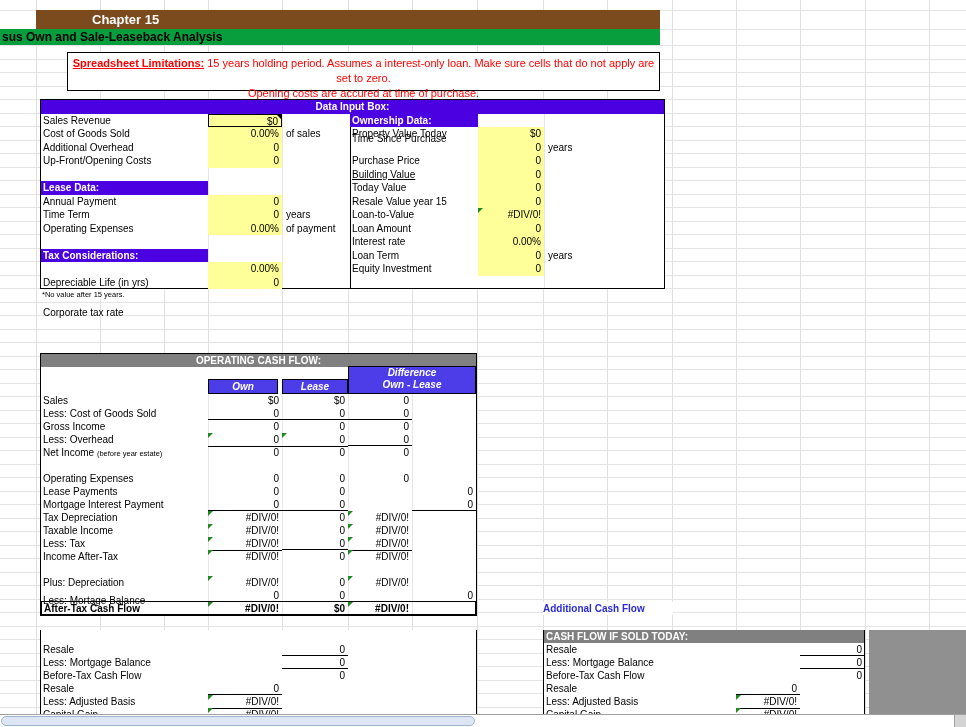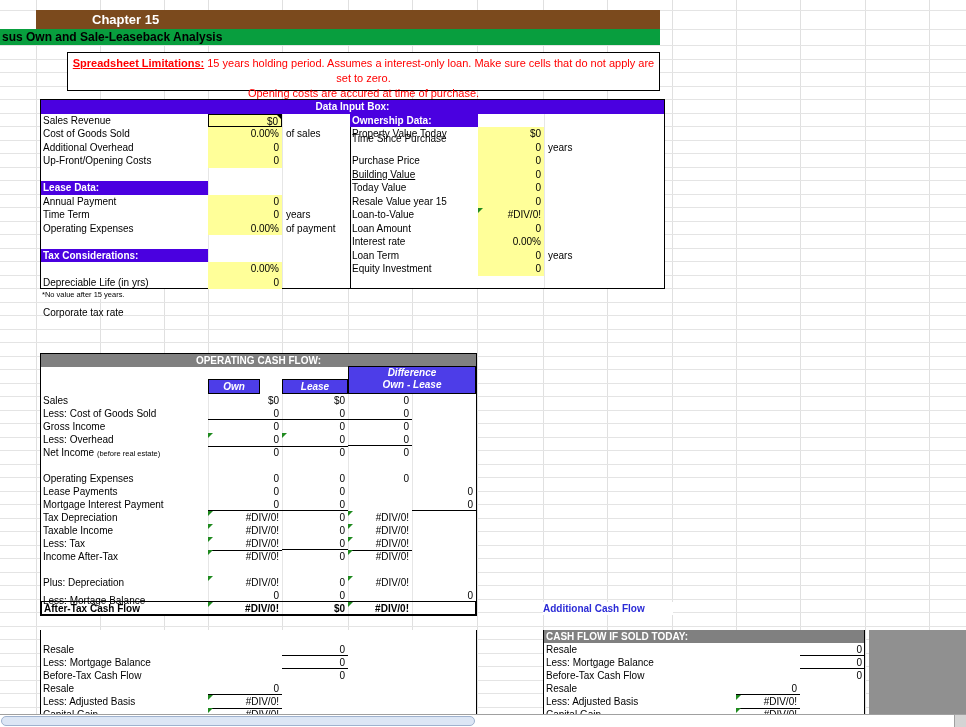--- a/index.html
+++ b/index.html
@@ -215,21 +215,21 @@
     <span class="cell" style="left:311px;top:148.5px;">Loan Term</span>
     <span class="cell val" style="left:437px;top:148.5px;width:66px;">0</span>
     <span class="cell" style="left:507px;top:148.5px;">years</span>
     <span class="cell" style="left:311px;top:162px;">Equity Investment</span>
     <span class="cell val" style="left:437px;top:162px;width:66px;">0</span>
   </div>
   <div class="footnote">*No value after 15 years.</div>
 
   <div class="panel ops">
     <div class="sec-title" style="width:435px;text-align:center;">OPERATING CASH FLOW:</div>
-    <div class="col-hdr" style="left:167px;top:25px;width:52px;height:15px;line-height:14px;text-align:center;">Own</div>
+    <div class="col-hdr" style="left:167px;top:25px;width:70px;height:15px;line-height:14px;text-align:center;">Own</div>
     <div class="col-hdr" style="left:241px;top:25px;width:66px;height:15px;line-height:14px;">Lease</div>
     <div class="col-hdr" style="left:307px;top:12px;width:128px;height:28px;">
       <div>Difference</div>
       <div>Own - Lease</div>
     </div>
     <div class="fline" style="left:167px;top:40px;height:221px;"></div>
     <div class="fline" style="left:241px;top:40px;height:221px;"></div>
     <div class="fline" style="left:307px;top:40px;height:221px;"></div>
     <div class="fline" style="left:371px;top:40px;height:221px;"></div>
 
@@ -254,21 +254,21 @@
       <span class="cval">0</span>
     </span>
     <span class="cell ub" style="left:241px;top:79px;width:66px;">
       <span class="tri"></span>
       <span class="cval">0</span>
     </span>
     <span class="cell val ub" style="left:307px;top:79px;width:64px;">0</span>
 
     <span class="cell lbl" style="top:92px;">
       <span>Net Income</span>
-      <span class="small">(before real estate)</span>
+      <span class="small">(before year estate)</span>
     </span>
     <span class="cell val" style="left:167px;top:92px;width:74px;">0</span>
     <span class="cell val" style="left:241px;top:92px;width:66px;">0</span>
     <span class="cell val" style="left:307px;top:92px;width:64px;">0</span>
 
     <span class="cell lbl" style="top:118px;">Operating Expenses</span>
     <span class="cell val" style="left:167px;top:118px;width:74px;">0</span>
     <span class="cell val" style="left:241px;top:118px;width:66px;">0</span>
     <span class="cell val" style="left:307px;top:118px;width:64px;">0</span>
 

